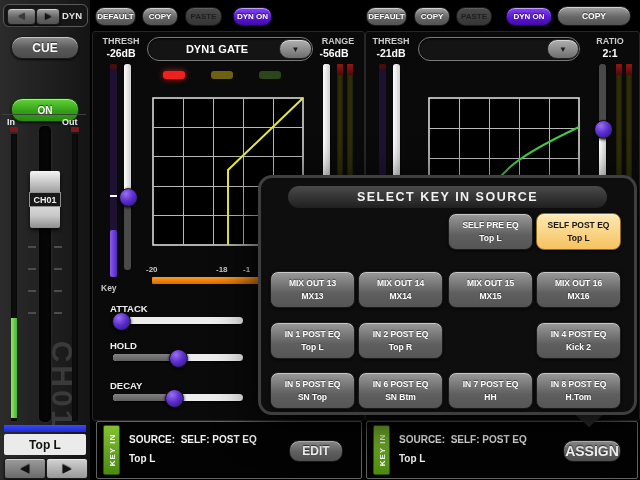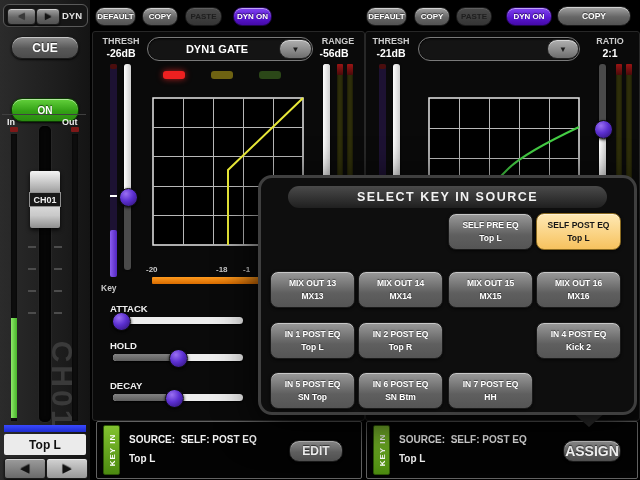--- a/index.html
+++ b/index.html
@@ -358,15 +358,19 @@
       <span>SN Top</span>
     </div>
     <div class="abs pbtn" style="left:97px;top:194px;">
       <span>IN 6 POST EQ</span>
       <span>SN Btm</span>
     </div>
     <div class="abs pbtn" style="left:187px;top:194px;">
       <span>IN 7 POST EQ</span>
       <span>HH</span>
     </div>
+    <div class="abs pbtn" style="left:275px;top:194px;">
+      <span>IN 8 POST EQ</span>
+      <span>H.Tom</span>
+    </div>
   </div>
 
 </div>
 
 </body></html>

